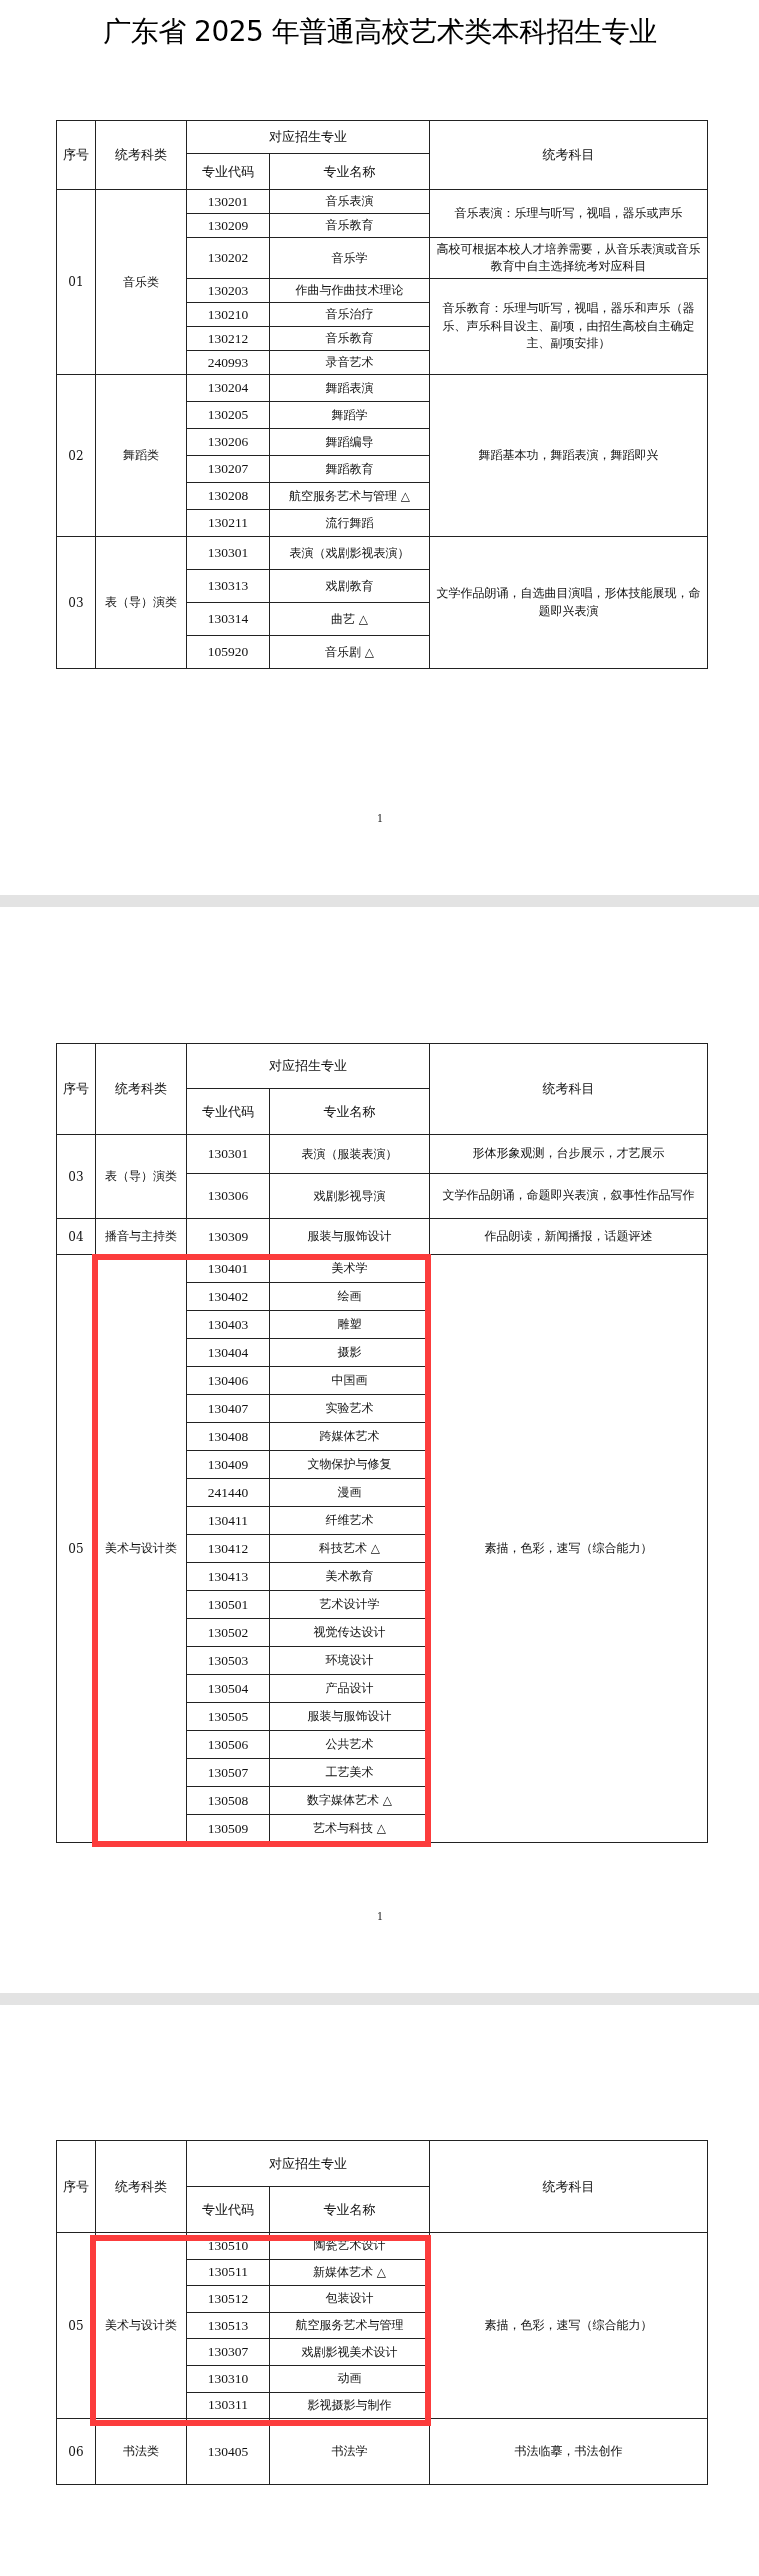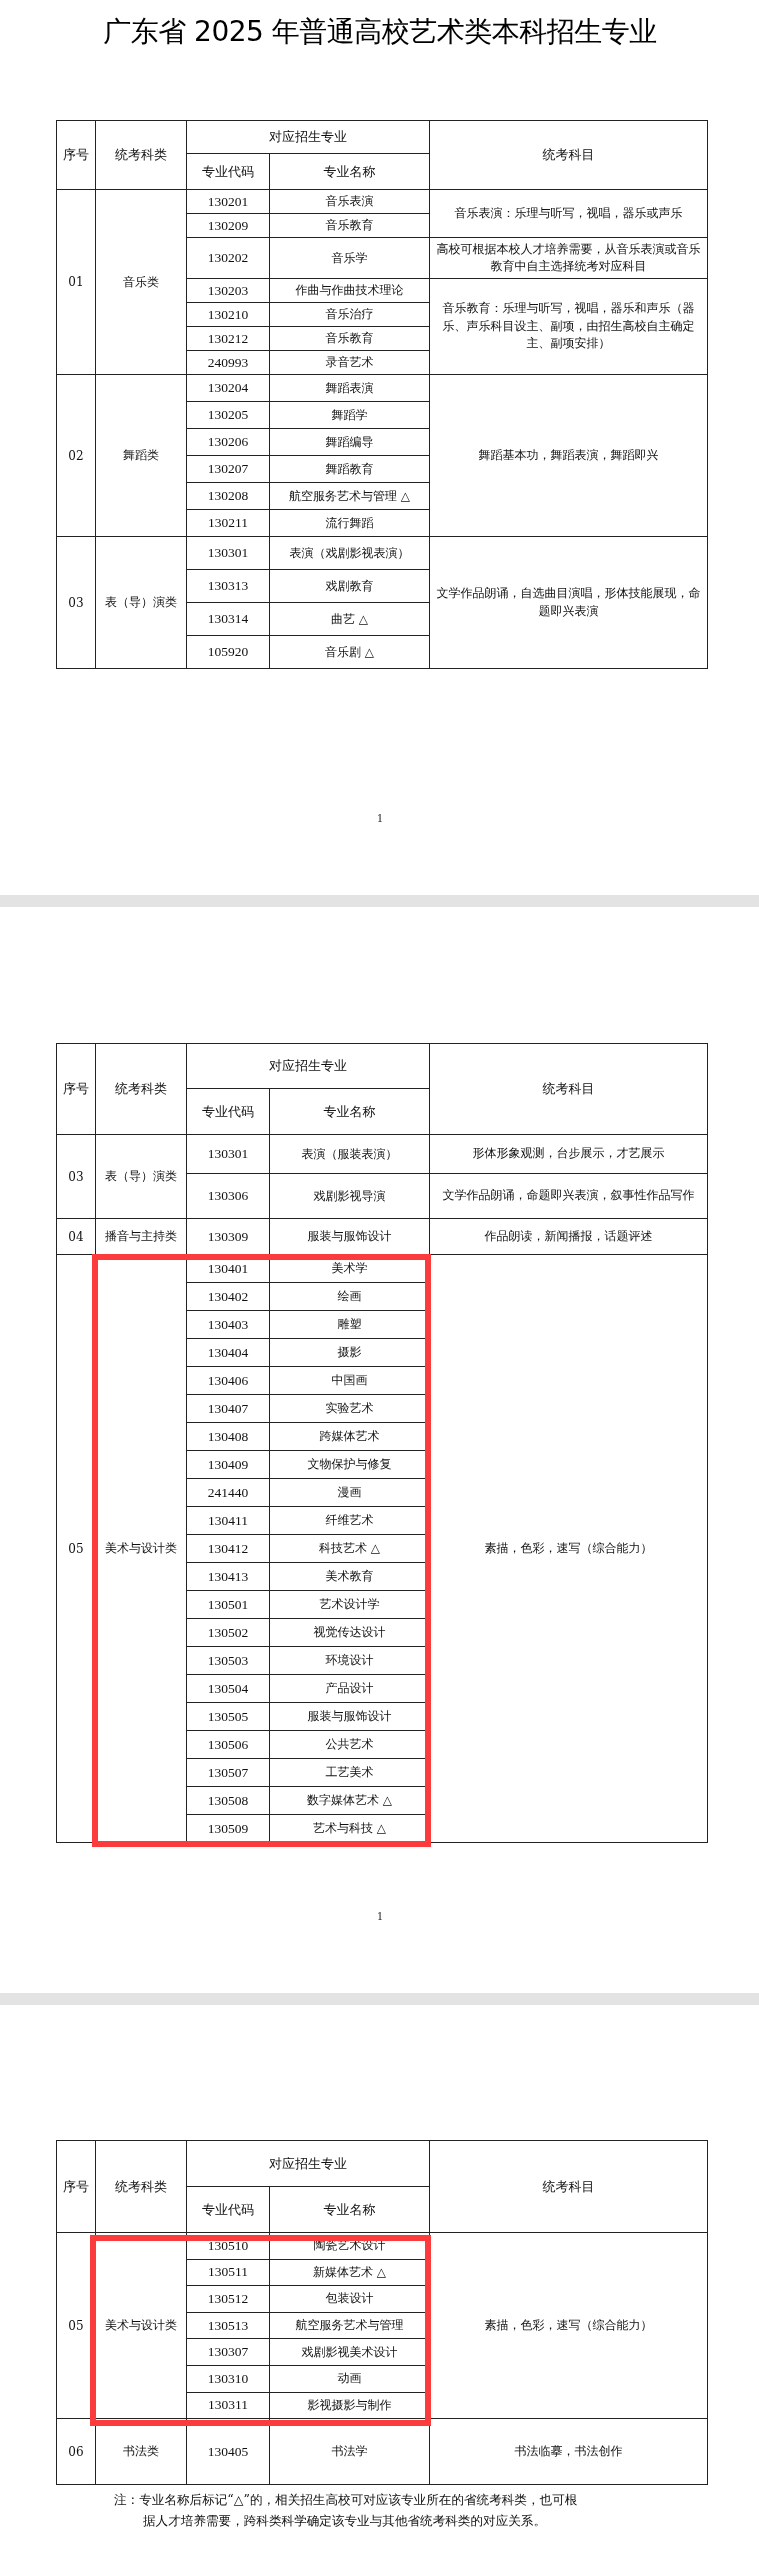--- a/index.html
+++ b/index.html
@@ -334,18 +334,14 @@
       <td>书法类</td>
       <td class="code">130405</td>
       <td>书法学</td>
       <td class="subj">书法临摹，书法创作</td>
     </tr>
   </tbody>
     </table>
 
   <div class="redbox" style="left:90px;top:230px;width:341px;height:191px;"></div>
 
-  <div class="note" style="top:484px;">
-    <div class="l1">注：专业名称后标记“△”的，相关招生高校可对应该专业所在的省统考科类，也可根</div>
-    <div class="l2">据人才培养需要，跨科类科学确定该专业与其他省统考科类的对应关系。</div>
-  </div>
 </div>
 
 
 </body></html>

